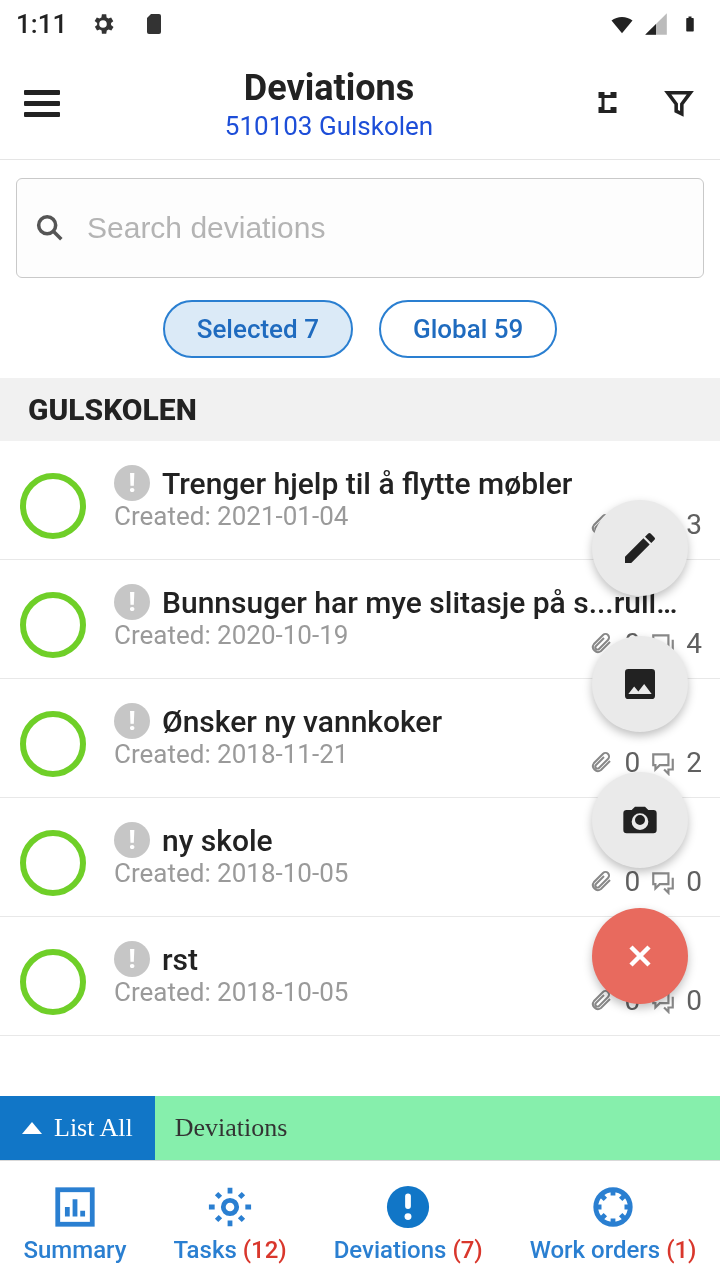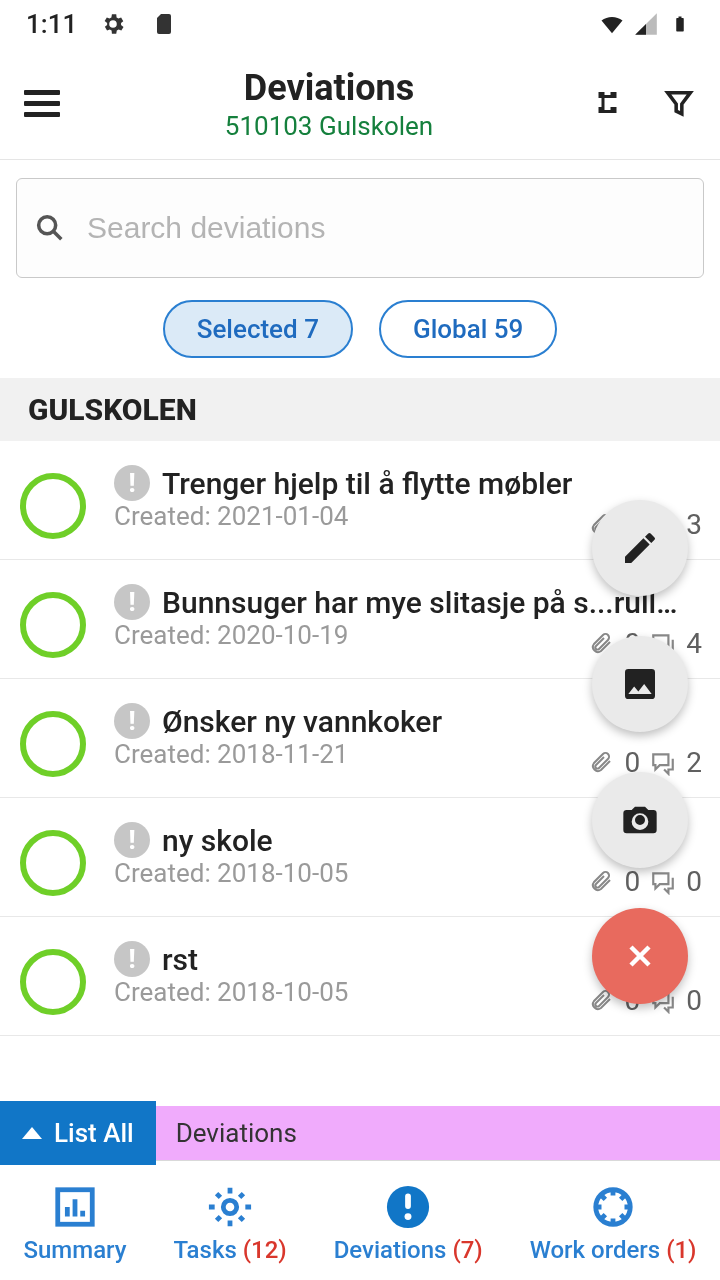--- a/index.html
+++ b/index.html
@@ -7,40 +7,40 @@
     font-family: -apple-system, Roboto, "Helvetica Neue", Arial, sans-serif;
     width: 720px; height: 1280px;
     background: #fff;
     position: relative;
     overflow: hidden;
     color: #222;
   }
   .status-bar {
     height: 48px;
     display: flex; align-items: center; justify-content: space-between;
-    padding: 0 26px;
+    padding: 0 16px;
     font-size: 26px; font-weight: 500;
   }
   .status-left { display: flex; align-items: center; gap: 22px; }
   .status-right { display: flex; align-items: center; gap: 6px; }
   .status-icon { width: 28px; height: 28px; display:inline-flex; align-items:center; justify-content:center; }
   .app-bar {
     height: 112px;
     display: flex; align-items: center;
     padding: 0 24px;
     border-bottom: 1px solid #e5e5e5;
   }
   .hamburger {
     width: 40px; height: 40px; display:flex; flex-direction:column;
     justify-content:center; gap:6px;
   }
   .hamburger span { height:5px; background:#222; border-radius:1px; width:36px; }
   .app-title-wrap { flex:1; text-align:center; }
   .app-title { font-size: 36px; font-weight:700; }
-  .app-subtitle { font-size: 26px; color:#15803d; margin-top:2px; }
+  .app-subtitle { font-size: 26px; color:#1d4ed8; margin-top:2px; }
   .app-actions { display:flex; gap:32px; align-items:center; }
   .search-wrap { padding: 18px 16px 0 16px; }
   .search-box {
     border:1px solid #c9c9c9; border-radius:6px;
     height:100px; display:flex; align-items:center;
     padding: 0 16px; color:#9b9b9b;
     background:#fdfdfd;
   }
   .search-box input {
     border:none; outline:none; background:none;
@@ -100,22 +100,23 @@
     background:#eaeaea;
     display:flex; align-items:center; justify-content:center;
     box-shadow:0 4px 10px rgba(0,0,0,.25);
   }
   .fab.red { background:#e86a5e; }
   .bottom-wrap {
     position:absolute; left:0; right:0; bottom:0;
   }
   .doc-strip {
     display:flex; align-items:center;
-    background:#f0abfc; height:54px;
+    background:#86efac; height:64px;
     position:relative;
+    font-family:Liberation Serif, serif;
   }
   .list-all-btn {
     background:#1176c7; color:#fff;
     height:64px; display:flex; align-items:center; gap:12px;
     padding:0 22px; font-size:26px; font-weight:500;
   }
   .list-all-btn .tri {
     width:0;height:0;border-left:10px solid transparent;border-right:10px solid transparent;border-bottom:12px solid #fff;
   }
   .doc-label { font-size:26px; color:#333; padding-left:20px; }

